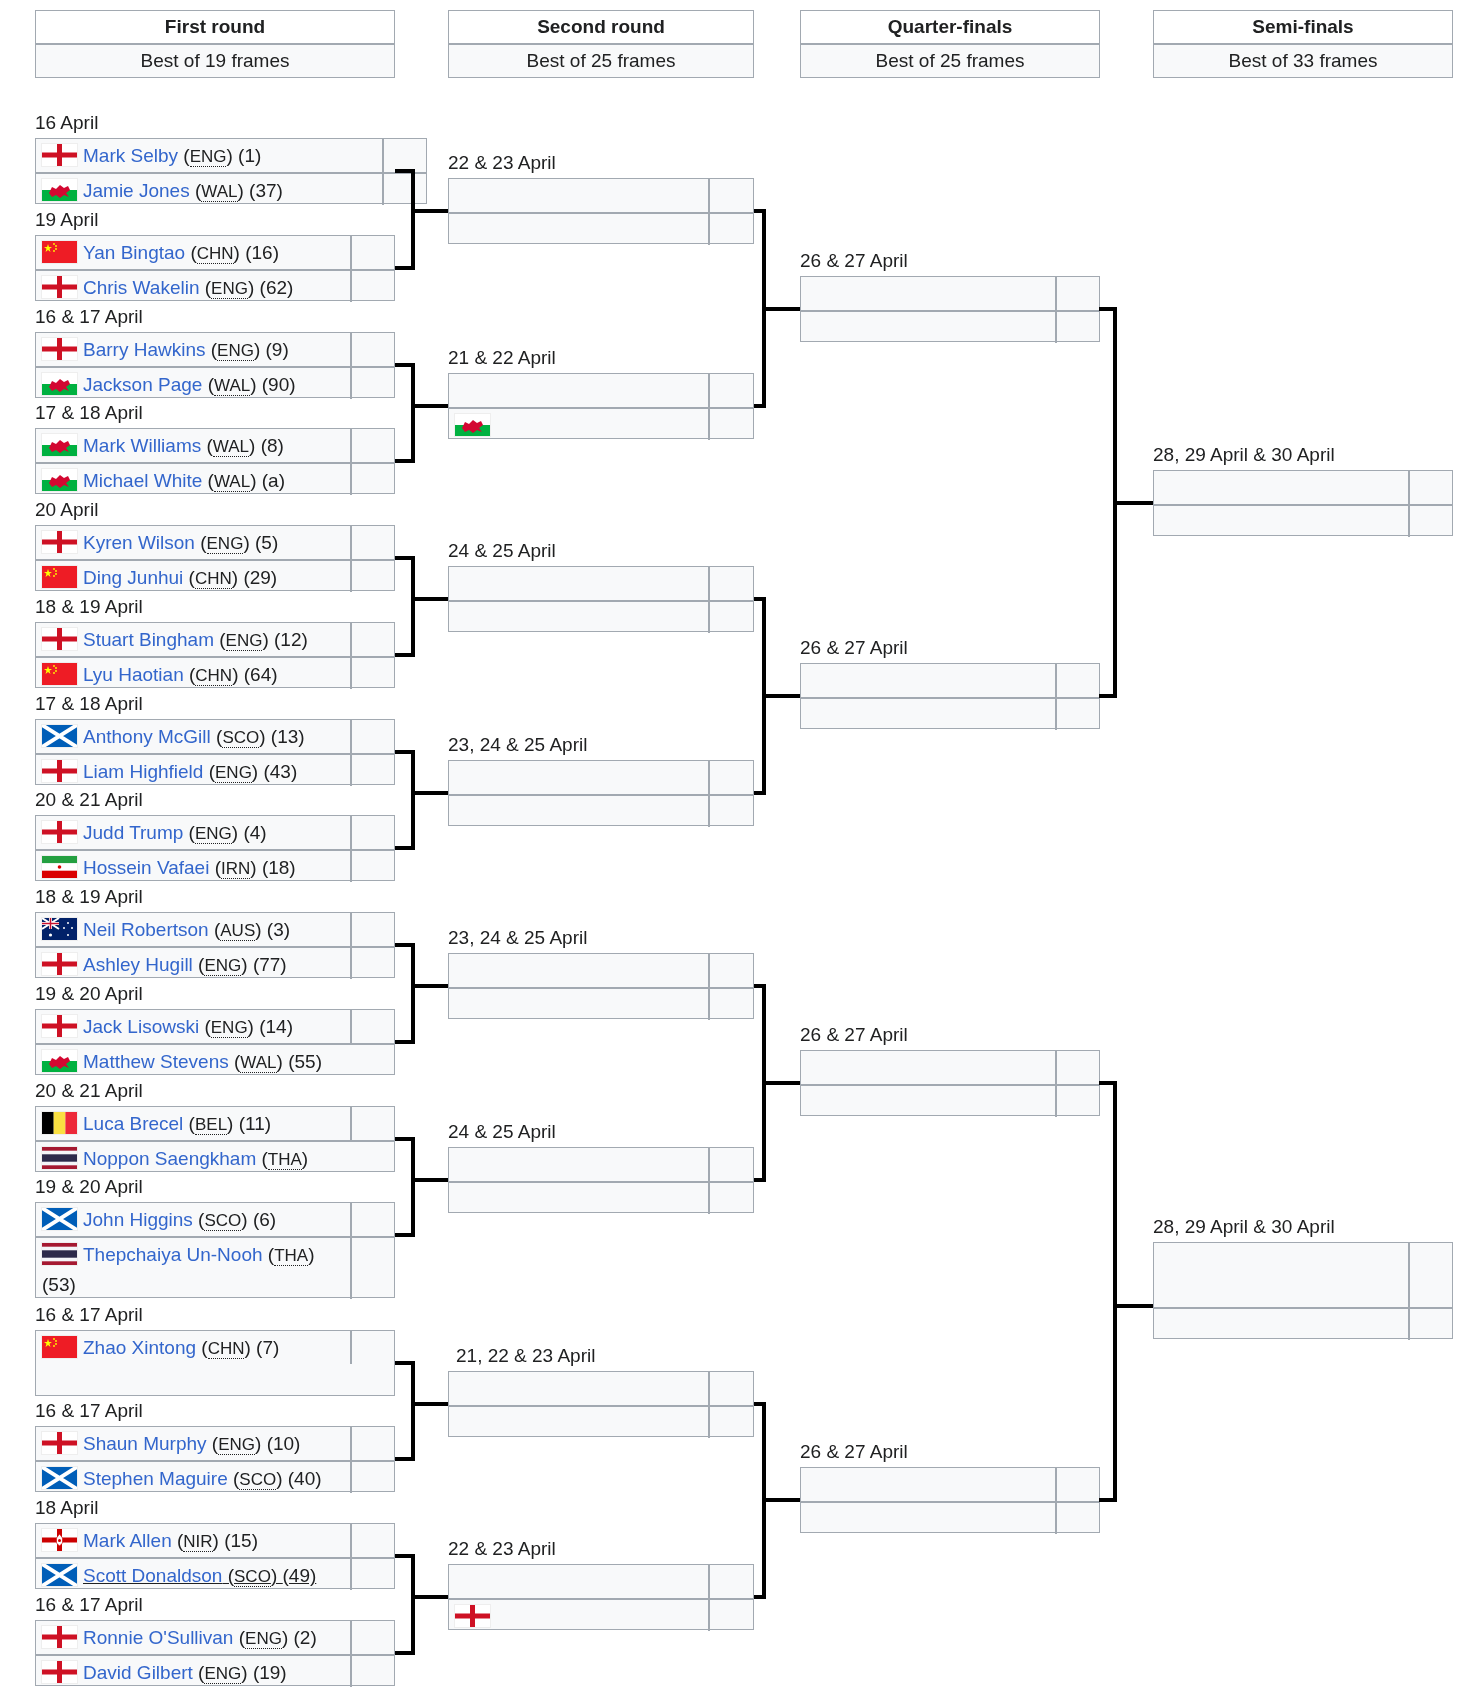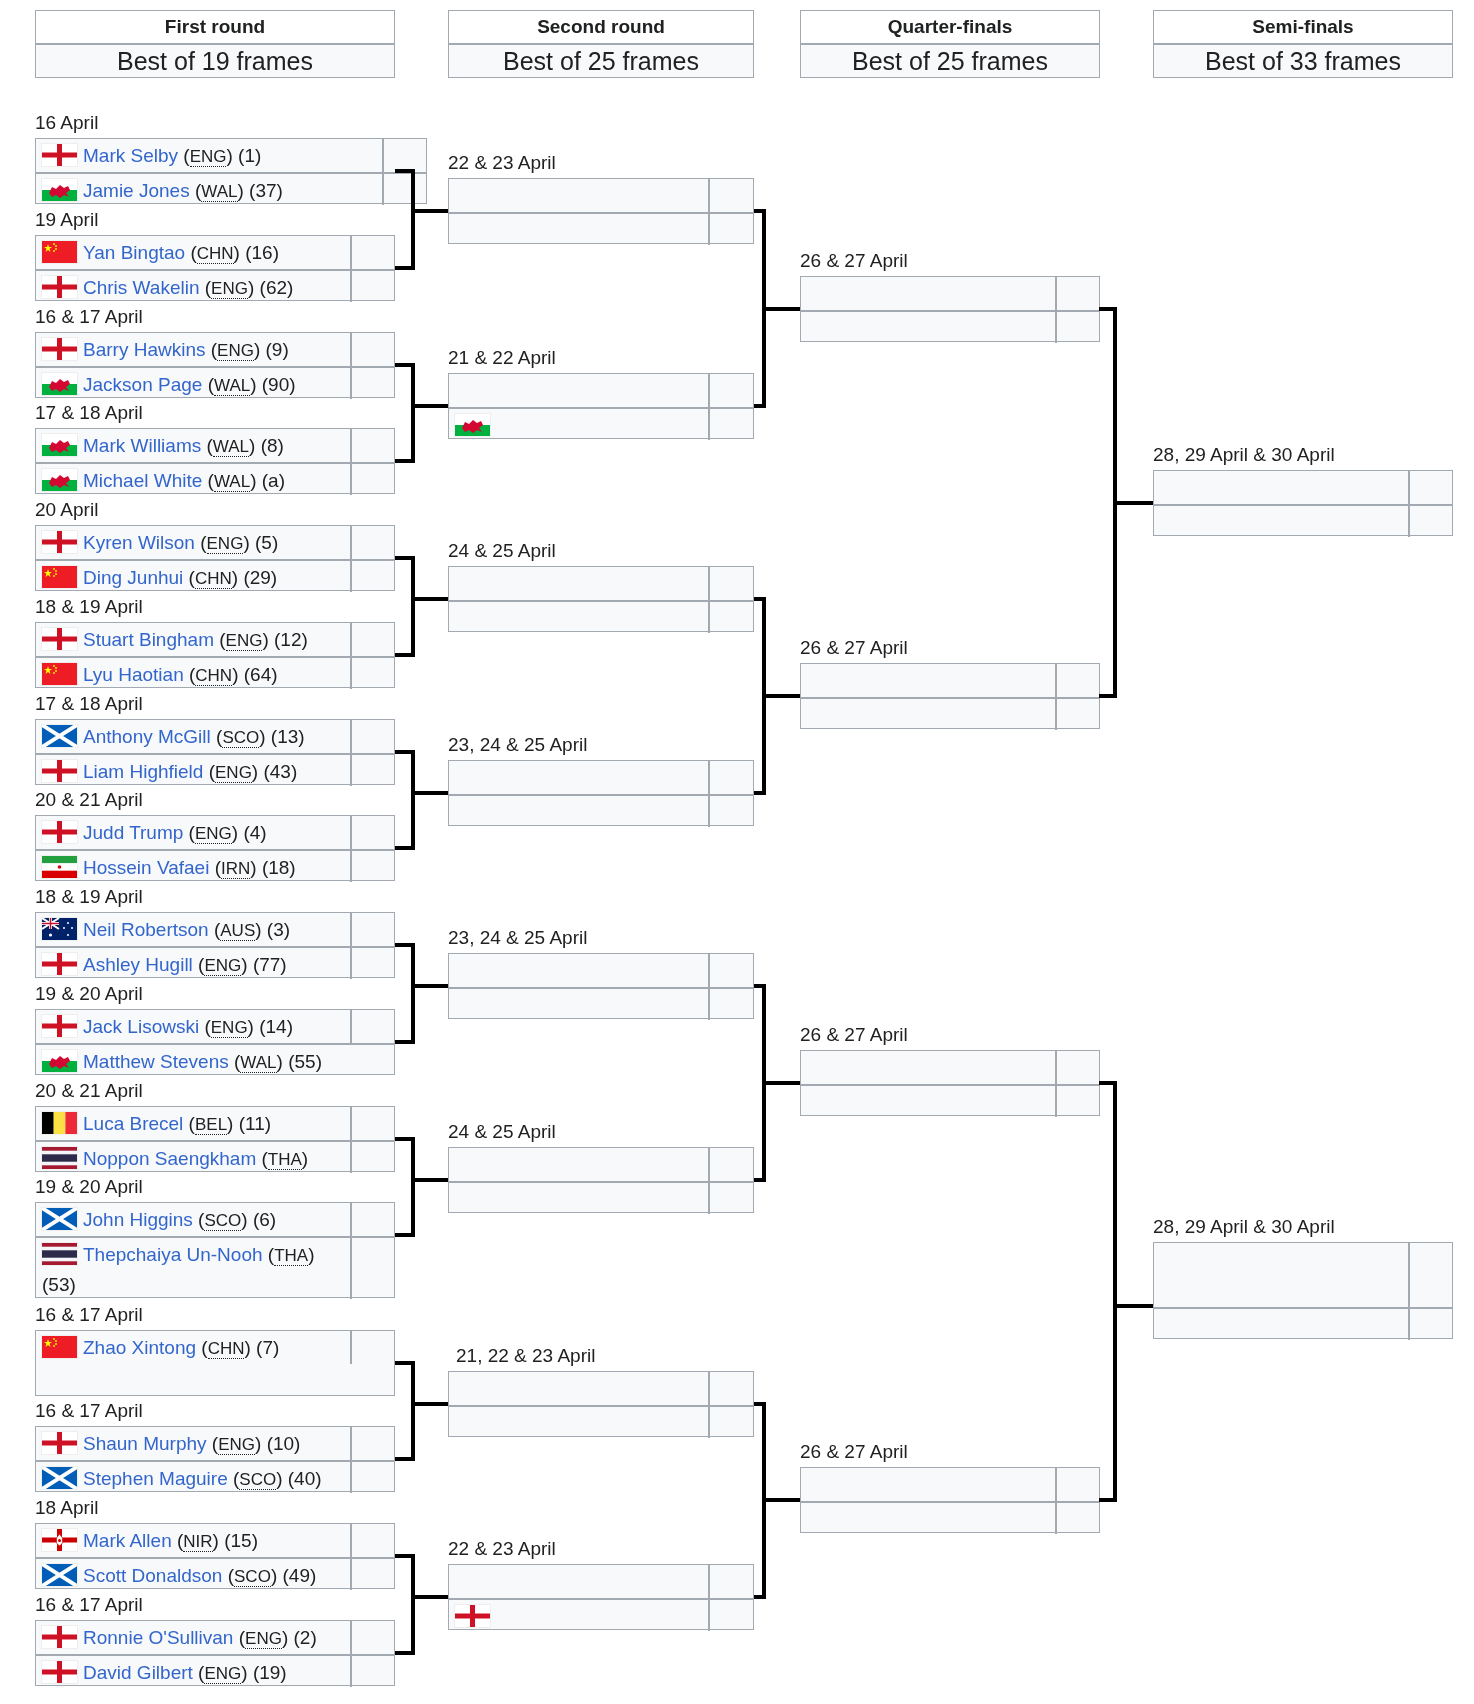--- a/index.html
+++ b/index.html
@@ -1,20 +1,20 @@
 <!DOCTYPE html>
 <html><head>
 <meta charset="utf-8">
 <style>
   html, body { margin: 0; padding: 0; background: #ffffff; }
   body { width: 1474px; height: 1704px; position: relative; overflow: hidden;
          font-family: "Liberation Sans", "DejaVu Sans", sans-serif; color: #202122; }
   .hdr { position: absolute; border: 1px solid #a2a9b1; box-sizing: border-box; background: #fff; }
   .hdr .t { height: 32px; line-height: 32px; text-align: center; font-weight: bold; font-size: 19px; border-bottom: 2px solid #a2a9b1; }
-  .hdr .s { height: 32px; line-height: 32px; text-align: center; font-size: 25px; background: #f8f9fa; }
+  .hdr .s { height: 32px; line-height: 32px; text-align: center; font-size: 19px; background: #f8f9fa; }
   .date { position: absolute; font-size: 19px; line-height: 22px; color: #202122; white-space: nowrap; }
   .match { position: absolute; box-sizing: border-box; border: 1px solid #a2a9b1; background: #f8f9fa; }
   .row { display: flex; box-sizing: border-box; border-top: 2px solid #a2a9b1; }
   .row:first-child { border-top: none; }
   .row .p { flex: 1; box-sizing: border-box; padding: 2px 6px 0 6px; font-size: 19px; line-height: 29px; overflow: hidden; }
   .row .sc { width: 44px; box-sizing: border-box; border-left: 2px solid #a2a9b1; }
   .name { color: #3366cc; }
   .abbr { font-size: 17px; border-bottom: 1px dotted #202122; }
   .flag { display: inline-block; width: 35px; height: 22px; vertical-align: -4px; margin-right: 6px; position: relative; overflow: hidden; box-shadow: 0 0 0 1px #eee; }
   .line { position: absolute; background: #000; }
@@ -248,21 +248,21 @@
     <div class="date" style="left:35px;top:1080px;">20 &amp; 21 April</div>
     <div class="match" style="left:35px;top:1106px;width:360px;height:66px;">
       <div class="row" style="height:33px;">
         <div class="p"><span class="flag"><svg viewBox="0 0 35 22" width="35" height="22">
               <rect width="11.7" height="22" fill="#000"></rect>
               <rect x="11.7" width="11.7" height="22" fill="#fae042"></rect>
               <rect x="23.4" width="11.6" height="22" fill="#ed2939"></rect>
             </svg></span><a class="name">Luca Brecel</a> (<span class="abbr">BEL</span>) <span>(11)</span></div>
         <div class="sc"></div>
       </div>
-      <div class="row" style="height:33px;">
+      <div class="row" style="height:33px;flex-direction:column;">
         <div class="p"><span class="flag"><svg viewBox="0 0 35 22" width="35" height="22">
               <rect width="35" height="22" fill="#a51931"></rect>
               <rect y="3.7" width="35" height="14.6" fill="#f4f5f8"></rect>
               <rect y="7.3" width="35" height="7.4" fill="#2d2a4a"></rect>
             </svg></span><a class="name">Noppon Saengkham</a> (<span class="abbr">THA</span>) </div>
         <div class="sc"></div>
       </div>
     </div>
     <div class="date" style="left:35px;top:1176px;">19 &amp; 20 April</div>
     <div class="match" style="left:35px;top:1202px;width:360px;height:96px;">
@@ -319,21 +319,21 @@
       <div class="row" style="height:33px;">
         <div class="p"><span class="flag"><svg viewBox="0 0 35 22" width="35" height="22">
               <rect width="35" height="22" fill="#fff"></rect>
               <rect x="15" width="5" height="22" fill="#cc0000"></rect>
               <rect y="8.5" width="35" height="5" fill="#cc0000"></rect>
               <polygon points="17.5,5 20.5,9 20.5,14 17.5,17 14.5,14 14.5,9" fill="#fff" stroke="#cc0000" stroke-width="0.6"></polygon>
               <circle cx="17.5" cy="11.5" r="1.5" fill="#cc0000"></circle>
             </svg></span><a class="name">Mark Allen</a> (<span class="abbr">NIR</span>) <span>(15)</span></div>
         <div class="sc"></div>
       </div>
-      <div class="row" style="height:33px;">
+      <div class="row" style="height:33px;text-decoration:underline;">
         <div class="p"><span class="flag"><svg viewBox="0 0 35 22" width="35" height="22">
               <rect width="35" height="22" fill="#005eb8"></rect>
               <path d="M0 0 L35 22 M35 0 L0 22" stroke="#fff" stroke-width="4"></path>
             </svg></span><a class="name">Scott Donaldson</a> (<span class="abbr">SCO</span>) <span>(49)</span></div>
         <div class="sc"></div>
       </div>
     </div>
     <div class="date" style="left:35px;top:1594px;">16 &amp; 17 April</div>
     <div class="match" style="left:35px;top:1620px;width:360px;height:66px;">
       <div class="row" style="height:33px;">

